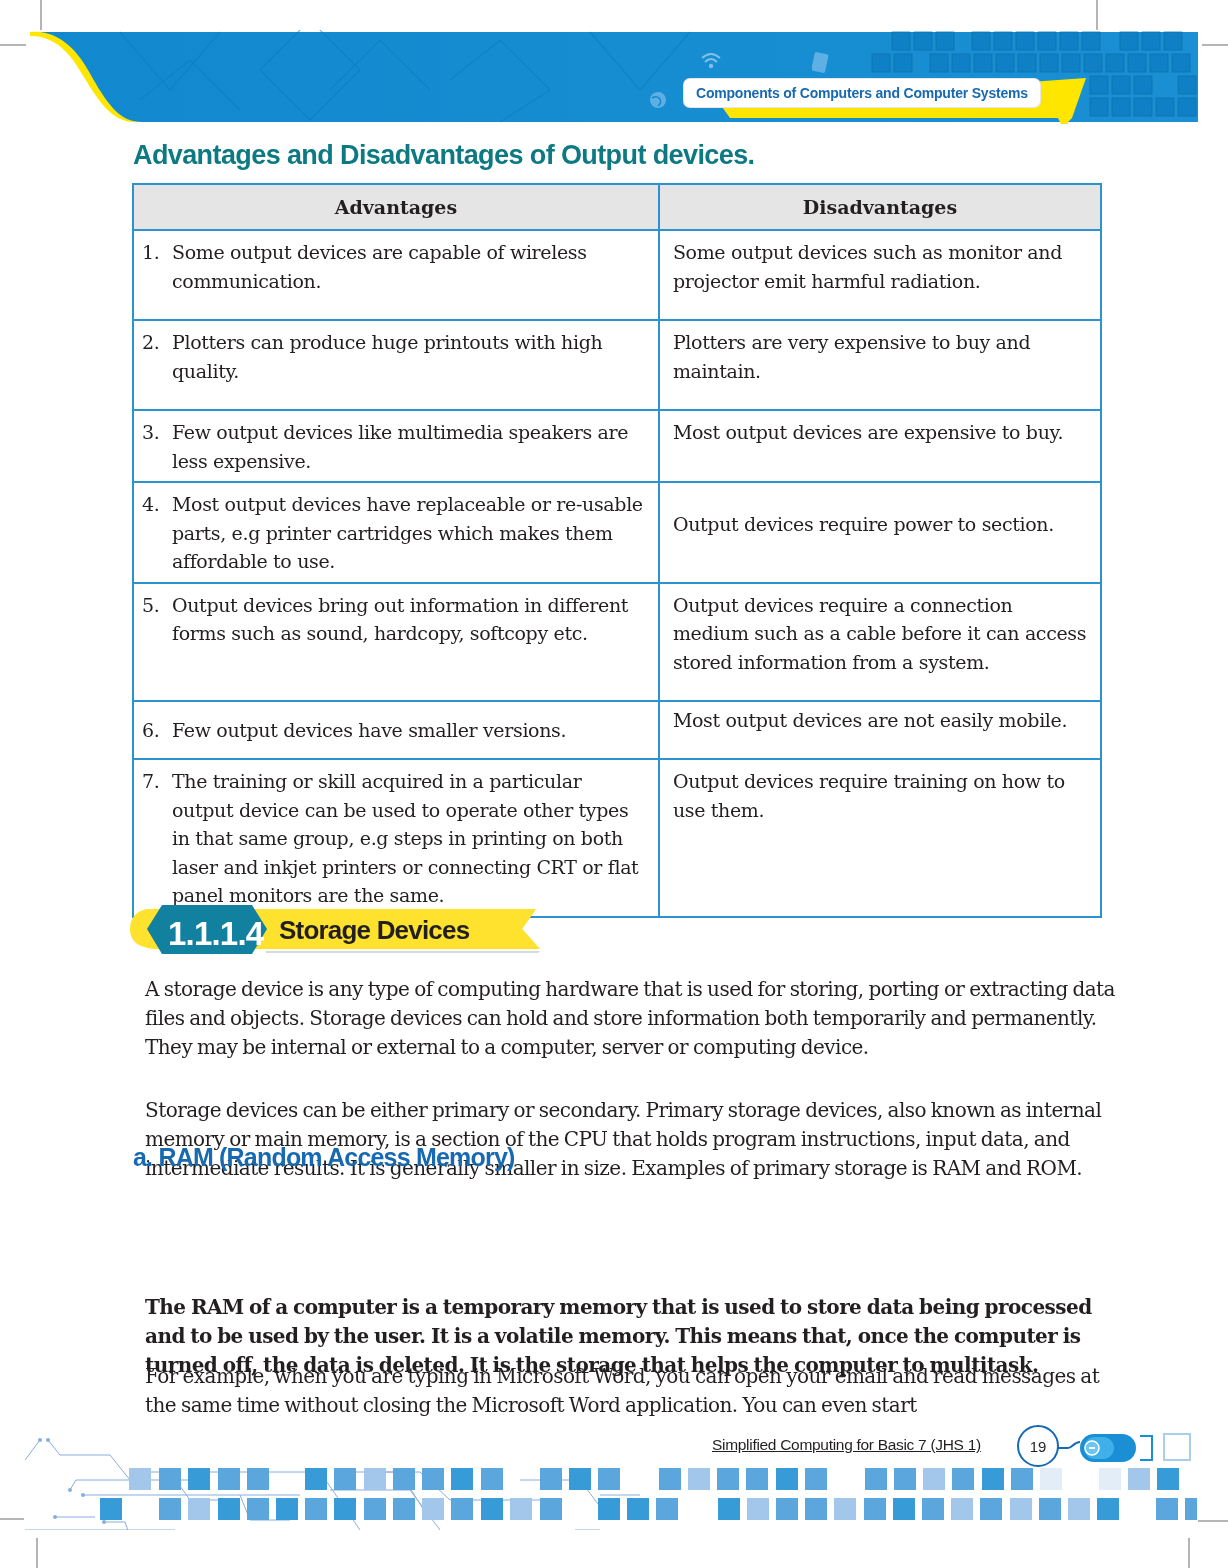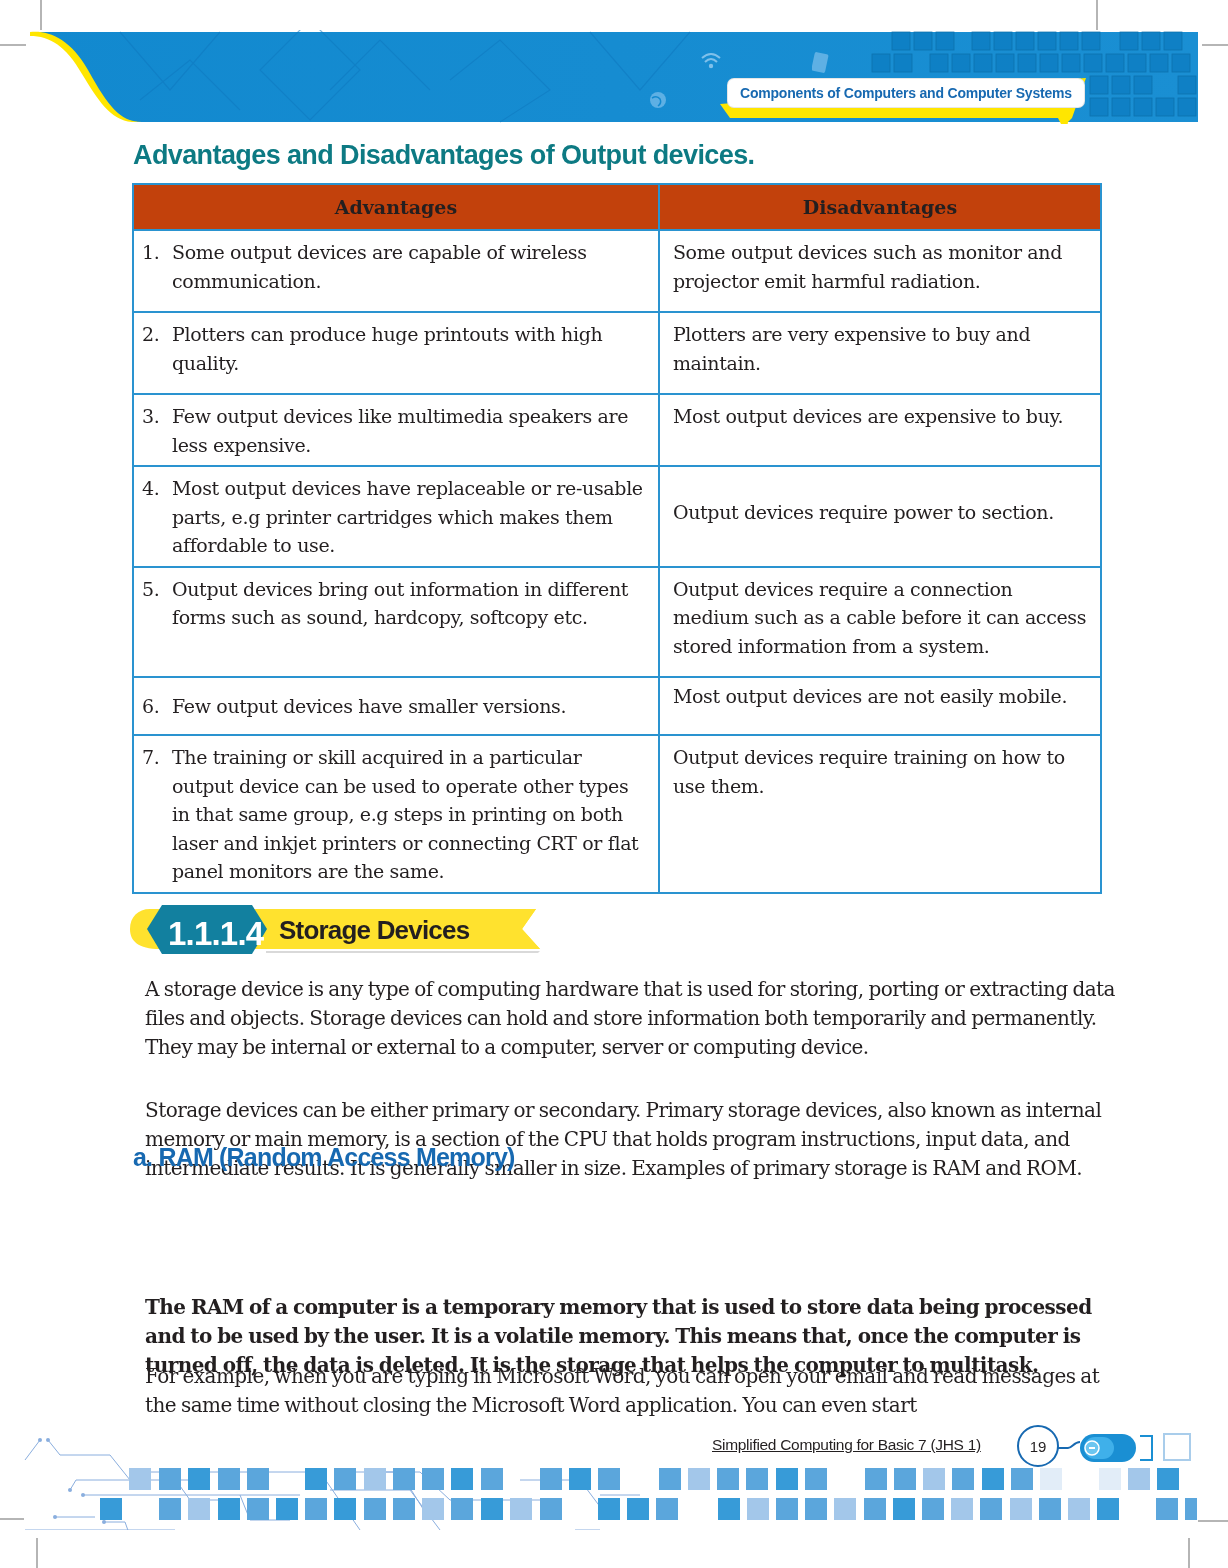--- a/index.html
+++ b/index.html
@@ -8,37 +8,37 @@
 
   
   .crop { position: absolute; background: #b5b5b5; }
 
   
   .header-band { position: absolute; left: 30px; top: 30px; width: 1168px; height: 92px; }
   .header-band svg { position: absolute; left: 0; top: 0; }
   .running-head { position: absolute; left: 684px; top: 79px; height: 28px; padding: 0 12px;
                   background: #ffffff; border-radius: 6px; display: flex; align-items: center;
                   font-family: "Liberation Sans", sans-serif; font-weight: bold; font-size: 14px;
-                  color: #1769b1; letter-spacing: -0.2px; box-shadow: 0 0 0 1px #e6e6e6; margin-left: 44px; }
+                  color: #1769b1; letter-spacing: -0.2px; box-shadow: 0 0 0 1px #e6e6e6; }
 
   
   .section-title { position: absolute; left: 133px; top: 140px;
                    font-family: "Liberation Sans", sans-serif; font-weight: bold; font-size: 27px;
                    color: #0d7a83; letter-spacing: -0.6px; }
 
   
   .adv-table { position: absolute; left: 132px; top: 183px; width: 970px; border-collapse: collapse;
                font-family: "DejaVu Serif", serif; font-size: 19px; line-height: 28.5px; color: #231f20; }
   .adv-table th, .adv-table td { border: 2px solid #2a93d0; vertical-align: top; padding: 0; }
-  .adv-table th { background: #c2410c; height: 44px; font-weight: bold; font-size: 19px; vertical-align: middle; }
+  .adv-table th { background: #e5e5e5; height: 44px; font-weight: bold; font-size: 19px; vertical-align: middle; }
   .adv-table col.c1 { width: 527px; }
   .adv-table col.c2 { width: 443px; }
   .cell-adv { display: flex; padding: 7px 10px 6px 8px; letter-spacing: -0.35px; }
   .cell-adv .num { width: 30px; flex: none; }
-  .cell-dis { padding: 7px 8px 16px 13px; letter-spacing: -0.35px; }
+  .cell-dis { padding: 7px 8px 24px 13px; letter-spacing: -0.35px; }
   tr.r1 td { height: 57px; } tr.r2 td { height: 57px; } tr.r3 td { height: 57px; }
   tr.r4 td { height: 84px; } tr.r5 td { height: 86px; } tr.r6 td { height: 56px; }
   tr.r7 td { height: 156px; }
 
   
   .banner { position: absolute; left: 130px; top: 903px; width: 412px; height: 53px; }
   .banner svg { position: absolute; left: 0; top: 0; }
   .banner-num { position: absolute; left: 38px; top: 12px; font-family: "Liberation Sans", sans-serif;
                 font-weight: bold; font-size: 33px; color: #ffffff; letter-spacing: -0.8px; }
   .banner-title { position: absolute; left: 149px; top: 12px; font-family: "Liberation Sans", sans-serif;

